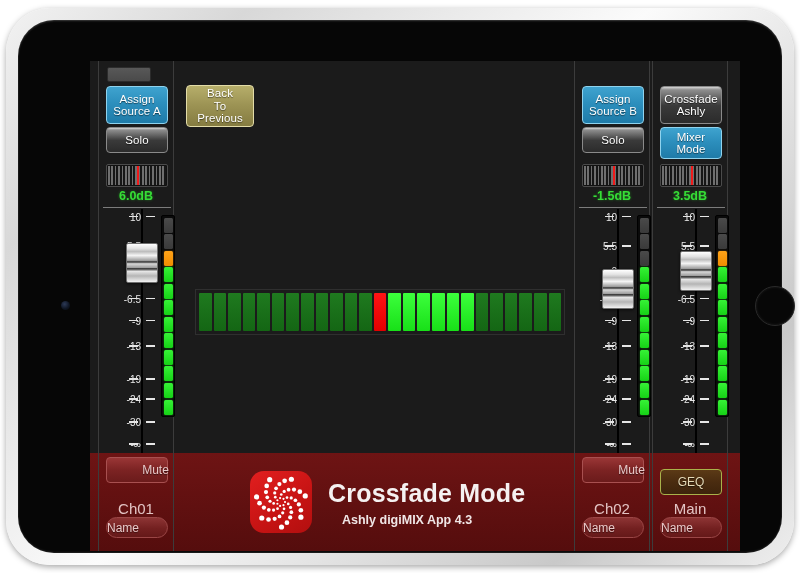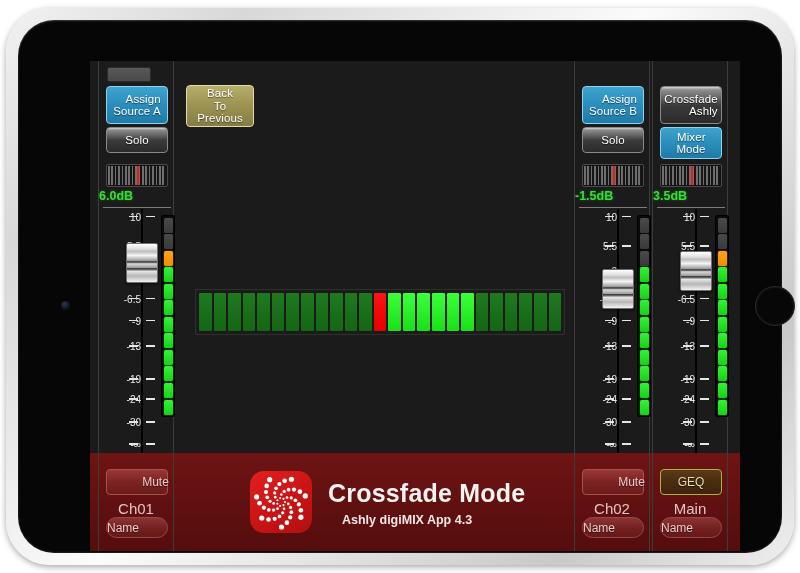--- a/index.html
+++ b/index.html
@@ -61,21 +61,21 @@
   
   .hdr-swatch {
     position:absolute; left:8px; top:6px; width:44px; height:15px;
     background:linear-gradient(180deg,#585858,#4a4a4a);
     border:1px solid #2c2c2c; border-radius:2px;
   }
 
   
   .btn {
     position:absolute; display:flex; align-items:center; justify-content:center;
-    text-align:right; line-height:1.08; border-radius:4px; color:#ffffff;
+    text-align:center; line-height:1.08; border-radius:4px; color:#ffffff;
     font-size:11.5px; letter-spacing:.1px; user-select:none;
   }
   .btn-blue {
     background:linear-gradient(180deg,#3fa3cf 0%,#2c8fbd 45%,#1f7ba8 100%);
     border:1px solid #8fd3ee;
     text-shadow:0 1px 1px rgba(0,0,0,.55);
   }
   .btn-gray {
     background:linear-gradient(180deg,#d6d6d6 0%,#8e8e8e 8%,#3a3a3a 52%,#2b2b2b 100%);
     border:1px solid #8a8a8a;
@@ -98,21 +98,21 @@
     background:#111; border:1px solid #4b4b4b; border-radius:2px; overflow:hidden;
   }
   .pan-ticks {
     position:absolute; inset:1px;
     background:repeating-linear-gradient(90deg,#6f6f6f 0px,#6f6f6f 1.6px,#161616 1.6px,#161616 3.4px);
   }
   .pan-needle {
     position:absolute; top:1px; bottom:1px; width:2px; background:#f01a1a;
   }
   .db-readout {
-    position:absolute; left:0; top:128px; width:100%; text-align:left;
+    position:absolute; left:0; top:128px; width:100%; text-align:center;
     color:#36dd36; font-size:12.5px; font-weight:bold; text-shadow:0 0 3px rgba(40,220,40,.45);
   }
   .strip-div {
     position:absolute; left:4px; top:146px; width:68px; height:1px; background:#7c7c7c;
   }
 
   
   .fader-area { position:absolute; left:0; top:152px; width:100%; height:240px; }
   .scale { position:absolute; left:0; top:0; width:44px; height:240px; }
   .scale-row { position:absolute; left:0; width:44px; height:10px; }
@@ -143,21 +143,21 @@
     background:#0a0a0a; border:1.5px solid #000; border-radius:2px;
     display:flex; flex-direction:column; justify-content:flex-start; gap:1.5px; padding:1.5px;
   }
   .led { width:100%; flex:1 1 0; border-radius:1.5px; }
   .led.off   { background:linear-gradient(180deg,#4a4a4a,#3a3a3a); }
   .led.green { background:linear-gradient(180deg,#36f236,#16d216); box-shadow:0 0 2px rgba(40,240,40,.5); }
   .led.amber { background:linear-gradient(180deg,#ffa318,#f08c00); box-shadow:0 0 2px rgba(255,160,20,.5); }
 
   
   .btn-mute {
-    position:absolute; left:7px; top:16px; width:62px; height:26px; border-radius:4px;
+    position:absolute; left:7px; top:4px; width:62px; height:26px; border-radius:4px;
     display:flex; align-items:center; justify-content:center;
     background:linear-gradient(180deg,#9a3636 0%,#7c2323 50%,#6b1b1b 100%);
     border:1px solid #a85050; color:#e9c9c9; font-size:12px;
     text-shadow:0 1px 1px rgba(0,0,0,.55);
     padding-left:37px;
   }
   .btn-geq {
     position:absolute; left:7px; top:16px; width:62px; height:26px; border-radius:4px;
     display:flex; align-items:center; justify-content:center;
     background:linear-gradient(180deg,#5b3a16 0%,#4a2c10 50%,#3e240c 100%);

